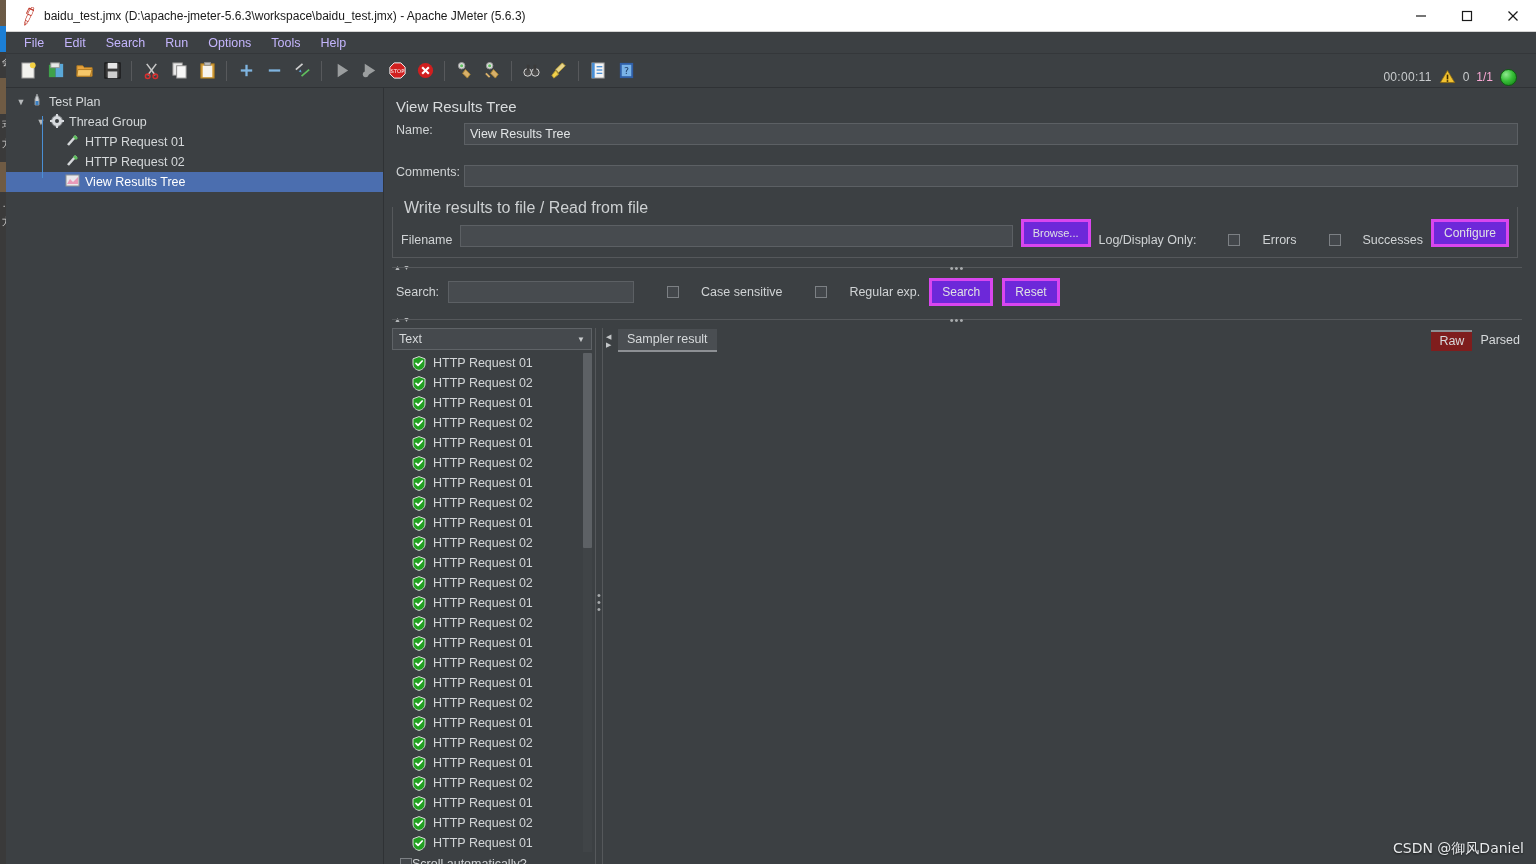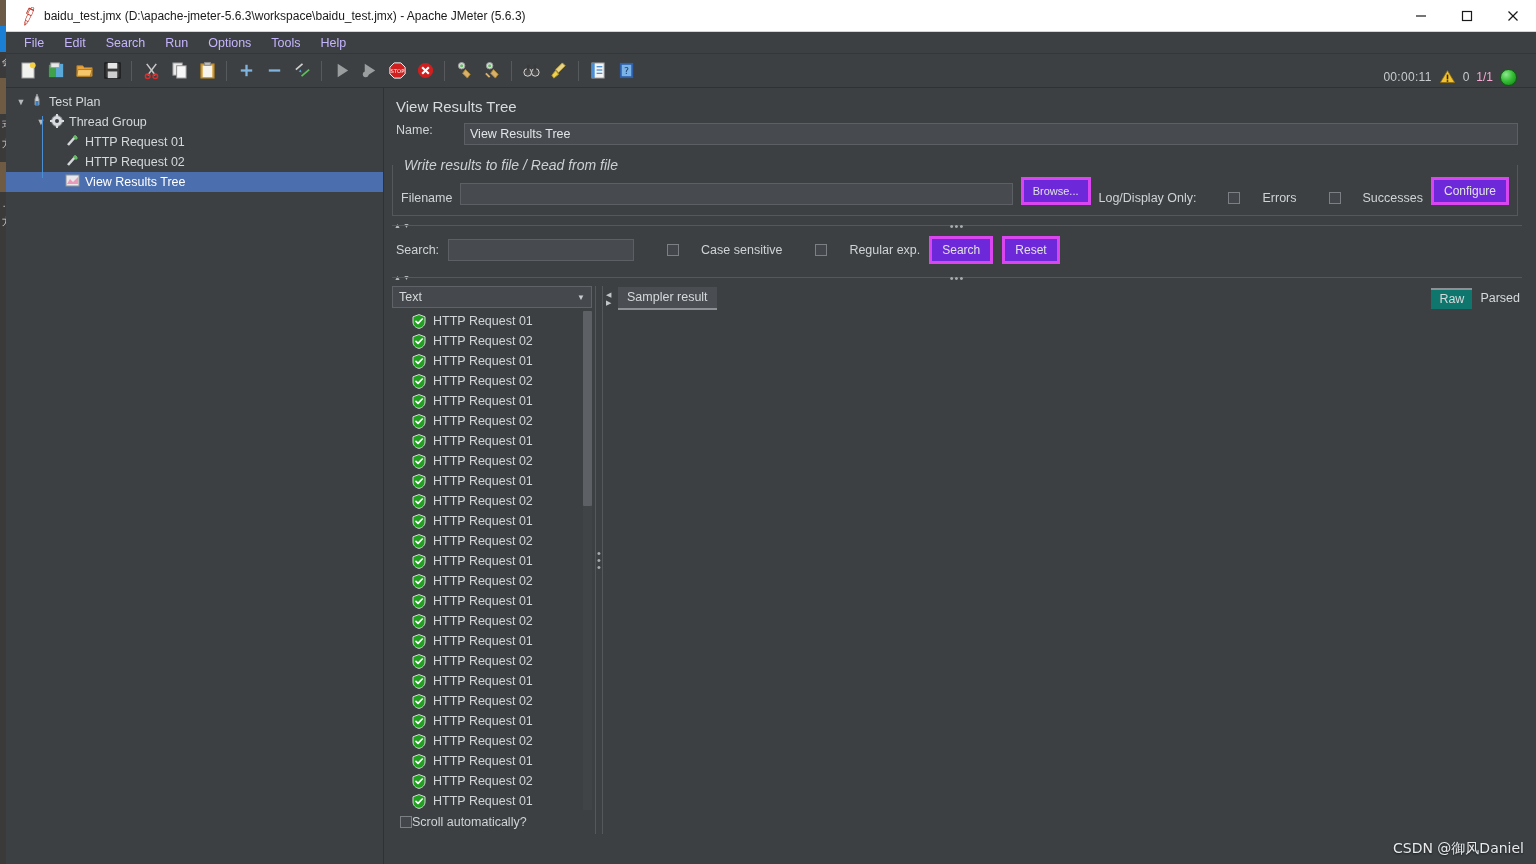--- a/index.html
+++ b/index.html
@@ -158,21 +158,21 @@
 
   
   .group {
     margin: 2px 18px 0 8px; position: relative;
     border: 1px solid #55585b; border-top: none;
     padding: 0 6px 8px 6px;
   }
   .group-legend {
     position: absolute; left: 7px; top: -8px;
     background: #3c4043; padding: 0 4px;
-    font-size: 14px; color: #cdd0d2; white-space: nowrap; font-style: italic;
+    font-size: 16px; color: #cdd0d2; white-space: nowrap;
   }
 
   .file-row { display: flex; align-items: flex-end; gap: 8px; padding: 12px 2px 2px 2px; }
   .file-label { font-size: 12.5px; color: #d0d3d5; }
   .btn {
     background: #6d28d9; border: 3px solid #d946ef;
     color: #dfe2e4; font-size: 12px;
     padding: 3px 10px; line-height: 16px; white-space: nowrap;
   }
   .btn.small { font-size: 11px; padding: 3px 9px; }
@@ -251,21 +251,21 @@
     padding: 3px 9px 4px 9px; background: #4a4e52;
     border-bottom: 2px solid #8d9094;
   }
   .tab-rest { flex:1; border-bottom: 1px solid #55585b; height: 22px; }
   .tab-content { flex: 1; background: #3c4043; border: none; }
   .bottom-tabs { display: flex; align-items: center; height: 24px; gap: 0; }
   .btab {
     font-size: 12.5px; color: #d6d9db;
     padding: 2px 8px 3px 8px;
   }
-  .btab.active { background: #0f766e; border-top: 2px solid #8d9094; }
+  .btab.active { background: #7f1d1d; border-top: 2px solid #8d9094; }
 
   .watermark {
     position: absolute; right: 12px; bottom: 6px;
     font-size: 14px; color: #e8eaec; white-space: nowrap;
     font-family: "DejaVu Sans", sans-serif;
     text-shadow: 0 1px 2px rgba(0,0,0,.6);
   }
 </style>
 </head>
 <body>
@@ -556,20 +556,24 @@
 
       <div class="main-pane">
 
         <div class="panel-title">View Results Tree</div>
 
         <div class="form-row">
           <span class="form-label">Name:</span>
           <div class="text-input">View Results Tree</div>
         </div>
 
+        <div class="form-row">
+          <span class="form-label">Comments:</span>
+          <div class="text-input empty" placeholder=""></div>
+        </div>
 
         <div class="group">
           <div class="group-legend">Write results to file / Read from file</div>
           <div class="file-row">
             <span class="file-label">Filename</span>
             <div class="text-input empty" style="flex:1;"></div>
             <div class="btn small">Browse...</div>
             <span class="chk-label">Log/Display Only:</span>
             <div class="chk-wrap">
               <span class="chk"></span>

